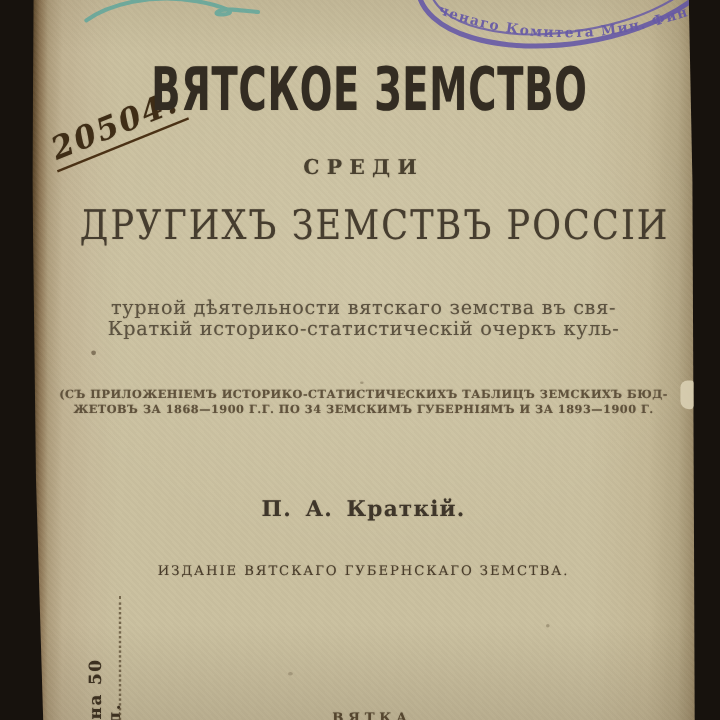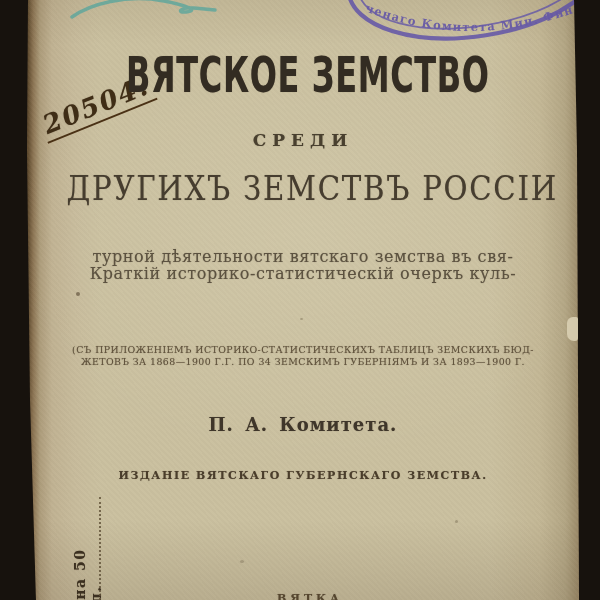--- a/index.html
+++ b/index.html
@@ -34,23 +34,23 @@
     top:50px;font-family:"DejaVu Sans","Liberation Sans",sans-serif;
     font-weight:bold;font-size:50px;line-height:50px;letter-spacing:1px;
     color:#332c22;transform:scaleX(0.64);transform-origin:49.5% center;white-space:nowrap;
   }
   #among-word{top:130px;font-weight:bold;font-size:17px;letter-spacing:6px;color:#49402f;}
   #title-line2{
     top:170px;font-size:34px;line-height:36px;letter-spacing:2px;color:#463d2f;
     transform:scaleX(0.86);transform-origin:50% center;white-space:nowrap;font-weight:500;
   }
   #description{top:249px;font-size:16px;line-height:16.5px;letter-spacing:0.6px;color:#5c5240;font-weight:500;}
-  #appendix{top:344px;font-size:9.4px;line-height:11.6px;letter-spacing:0.45px;color:#60523c;font-weight:normal;}
+  #appendix{top:324px;font-size:9.4px;line-height:11.6px;letter-spacing:0.45px;color:#60523c;font-weight:bold;}
   #author-line{top:414px;font-size:18px;font-weight:bold;letter-spacing:1px;word-spacing:4px;color:#3f362a;}
-  #publisher-line{top:469px;font-size:11px;font-weight:bold;letter-spacing:1.6px;color:#4a3d2b;}
+  #publisher-line{top:469px;font-size:11px;font-weight:normal;letter-spacing:1.6px;color:#4a3d2b;}
   #price-vertical{
     position:absolute;left:72px;top:506px;height:120px;
     writing-mode:vertical-rl;transform:rotate(180deg);
     font-size:14px;font-weight:bold;letter-spacing:1.5px;color:#3c3020;
   }
   #perforation-line{position:absolute;left:99px;top:497px;height:103px;border-left:2px dotted #5f5038;opacity:.8;}
   #imprint-city{position:absolute;left:240px;top:592px;width:140px;text-align:center;
     font-size:11px;font-weight:bold;letter-spacing:4px;color:#55462f;}
 </style>
 </head>
@@ -85,21 +85,21 @@
     <div id="description" class="ctr soft">
       <div>турной дѣятельности вятскаго земства въ свя-</div>
       <div>Краткій историко-статистическій очеркъ куль-</div>
     </div>
 
     <div id="appendix" class="ctr soft">
       <div>(СЪ ПРИЛОЖЕНІЕМЪ ИСТОРИКО-СТАТИСТИЧЕСКИХЪ ТАБЛИЦЪ ЗЕМСКИХЪ БЮД-</div>
       <div>ЖЕТОВЪ ЗА 1868—1900 Г.Г. ПО 34 ЗЕМСКИМЪ ГУБЕРНІЯМЪ И ЗА 1893—1900 Г.</div>
     </div>
 
-    <div id="author-line" class="ctr soft">П. А. Комитета.</div>
+    <div id="author-line" class="ctr soft">П. А. Краткій.</div>
 
     <div id="publisher-line" class="ctr soft">ИЗДАНІЕ ВЯТСКАГО ГУБЕРНСКАГО ЗЕМСТВА.</div>
 
     <div id="price-vertical" class="soft">Цѣна 50 коп.</div>
     <div id="perforation-line"></div>
 
     <div id="imprint-city" class="soft">ВЯТКА</div>
 
     <div class="speck" style="left:76px;top:292px;width:4px;height:4px;"></div>
     <div class="speck" style="left:300px;top:318px;width:3px;height:2px;opacity:.3;"></div>

